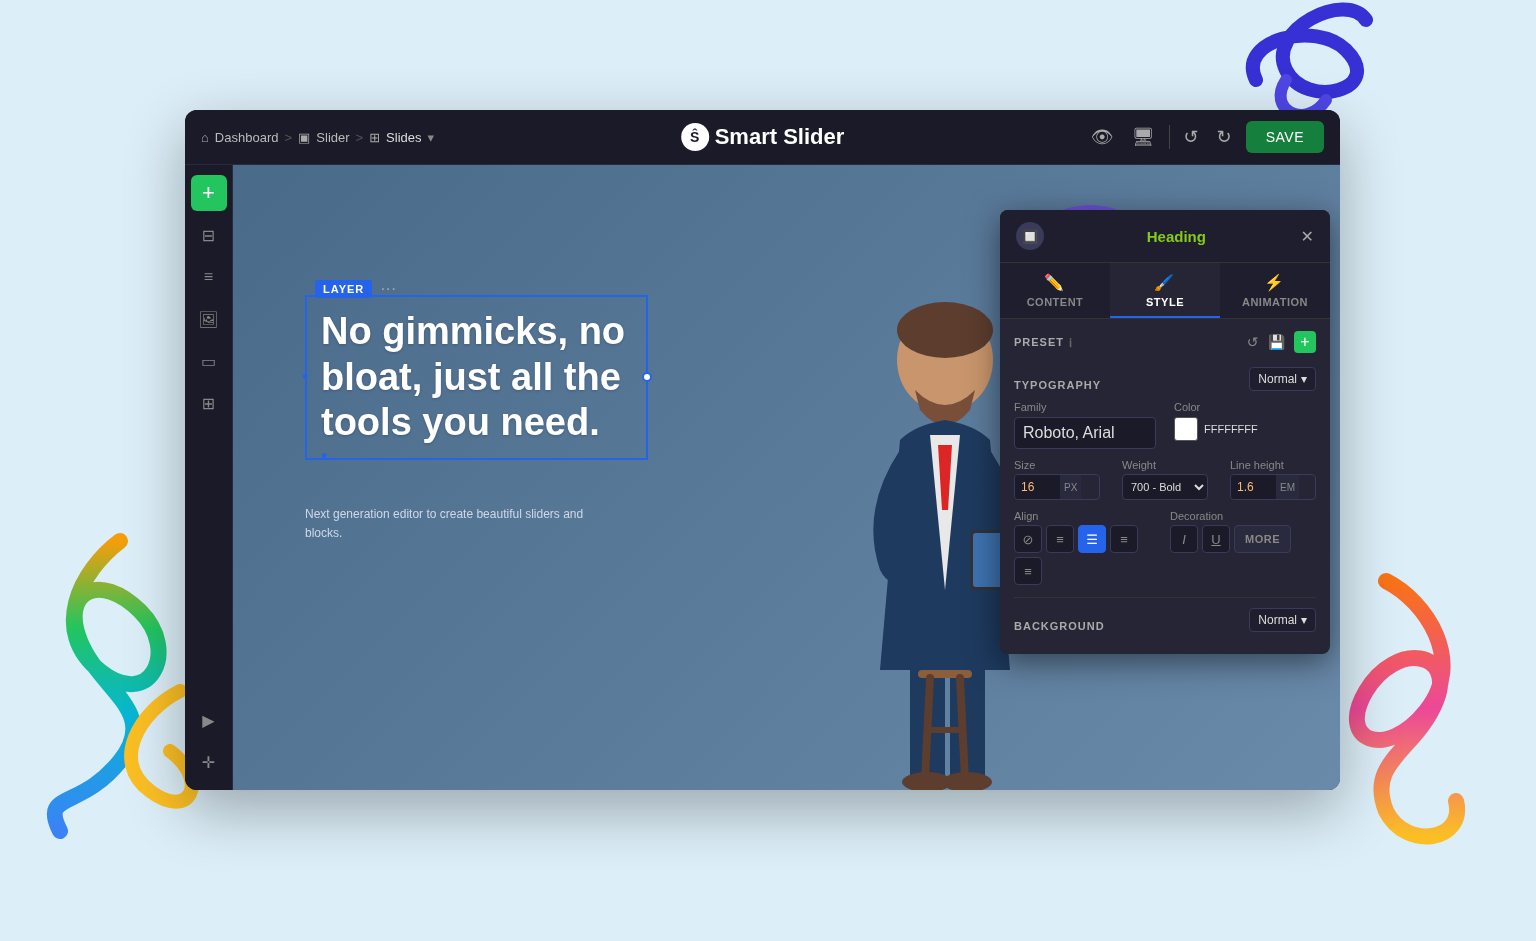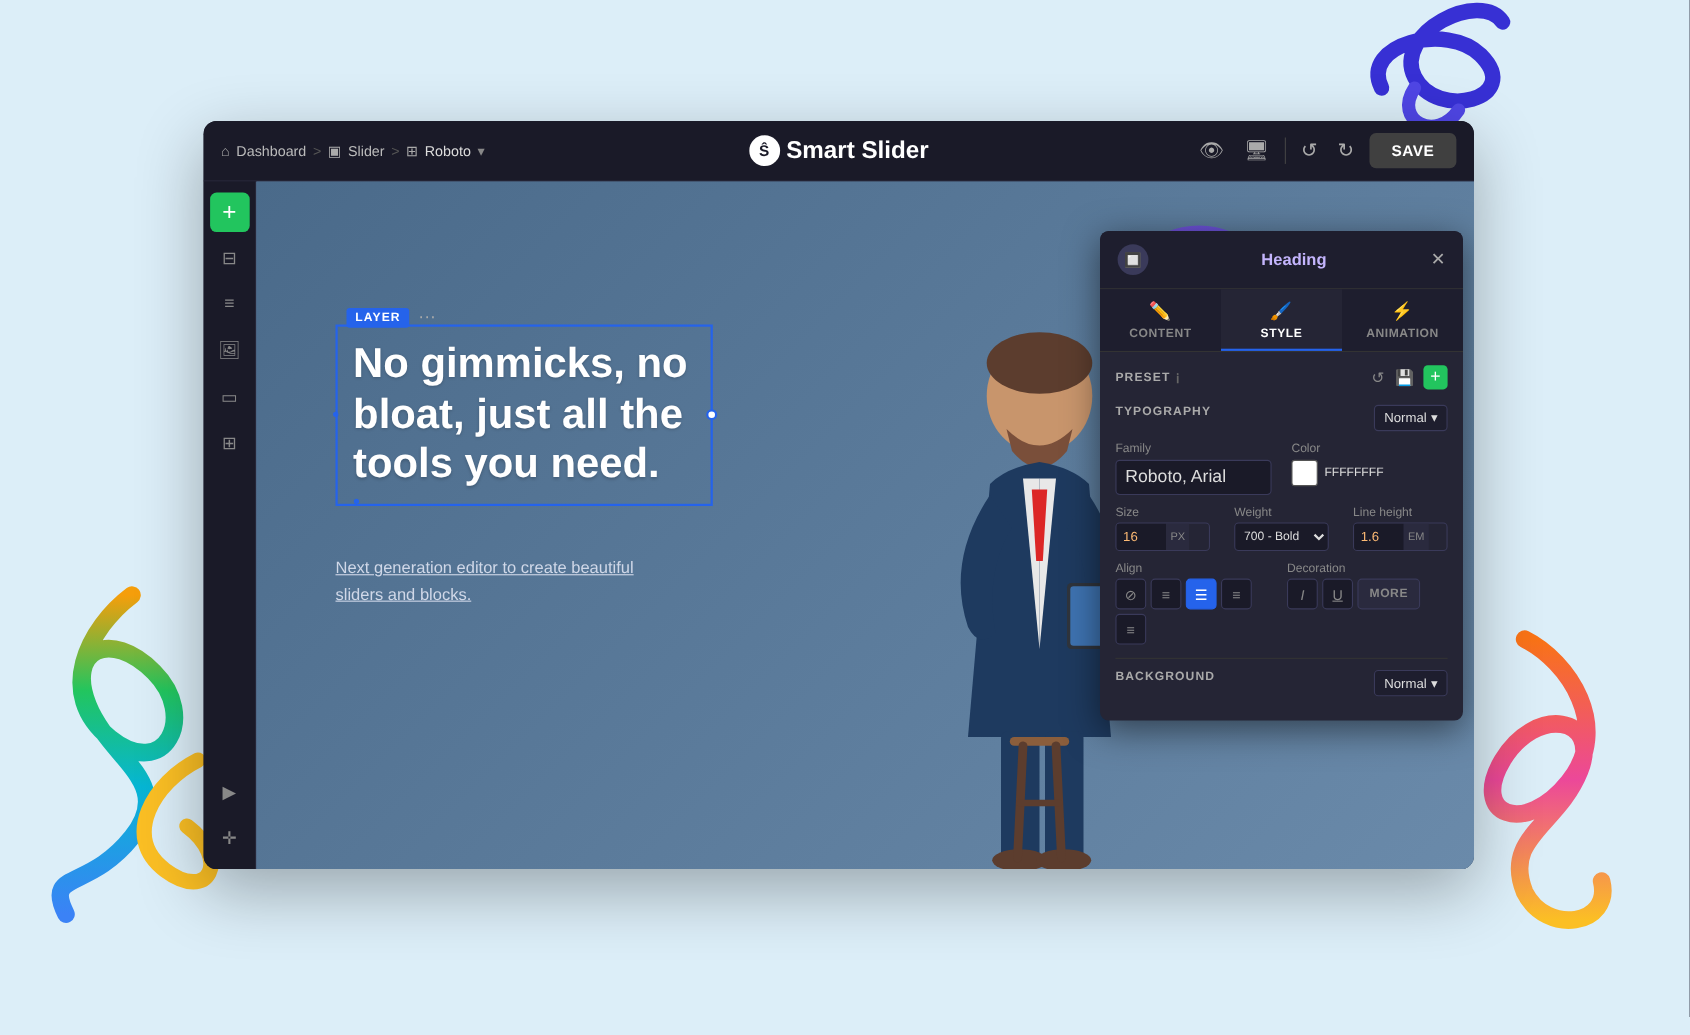--- a/index.html
+++ b/index.html
@@ -83,27 +83,27 @@
       border: none;
       color: #aaa;
       cursor: pointer;
       font-size: 18px;
       padding: 4px;
       display: flex;
       align-items: center;
     }
     .divider-v { width: 1px; height: 24px; background: #444; }
     .save-btn {
-      background: #404040;
+      background: #15803d;
       color: white;
       border: none;
       padding: 8px 20px;
       border-radius: 6px;
       font-size: 14px;
-      font-weight: 700;
+      font-weight: 400;
       cursor: pointer;
       letter-spacing: 0.5px;
     }
 
     
     .left-sidebar {
       position: absolute;
       top: 55px;
       left: 0;
       width: 48px;
@@ -210,24 +210,23 @@
       font-size: 38px;
       font-weight: 700;
       line-height: 1.2;
       text-shadow: 0 1px 3px rgba(0,0,0,0.2);
     }
     .subtitle-text {
       position: absolute;
       top: 340px;
       left: 72px;
       color: #d0d8e8;
-      font-size: 15px;
+      font-size: 12px;
       line-height: 1.6;
       max-width: 300px;
-      text-decoration: underline;
     }
 
     
     .panel {
       position: absolute;
       top: 45px;
       right: 10px;
       width: 330px;
       background: #252535;
       border-radius: 8px;
@@ -248,21 +247,21 @@
       background: #3a3a5a;
       border-radius: 50%;
       display: flex;
       align-items: center;
       justify-content: center;
       color: white;
       font-size: 13px;
       margin-right: 8px;
     }
     .panel-title {
-      color: #c4b5fd;
+      color: #84cc16;
       font-size: 15px;
       font-weight: 600;
       flex: 1;
       text-align: center;
     }
     .panel-close {
       color: #aaa;
       cursor: pointer;
       font-size: 16px;
       background: none;
@@ -338,21 +337,21 @@
       font-size: 16px;
       cursor: pointer;
       display: flex;
       align-items: center;
       justify-content: center;
     }
 
     
     .section-header {
       display: flex;
-      align-items: flex-start;
+      align-items: flex-end;
       justify-content: space-between;
       margin-bottom: 10px;
     }
     .section-label {
       color: #aaa;
       font-size: 11px;
       font-weight: 700;
       letter-spacing: 1px;
     }
     .section-dropdown {
@@ -579,21 +578,21 @@
 
   <div class="top-bar">
     <div class="breadcrumb">
       <span>⌂</span>
       <span class="breadcrumb-item">Dashboard</span>
       <span class="breadcrumb-sep">&gt;</span>
       <span>▣</span>
       <span class="breadcrumb-item">Slider</span>
       <span class="breadcrumb-sep">&gt;</span>
       <span>⊞</span>
-      <span class="breadcrumb-item last">Roboto</span>
+      <span class="breadcrumb-item last">Slides</span>
       <span style="color:#888">▾</span>
     </div>
 
     <div class="app-logo">
       <div class="logo-icon">Ŝ</div>
       <span>Smart Slider</span>
     </div>
 
     <div class="top-bar-right">
       <button class="icon-btn">👁</button>

